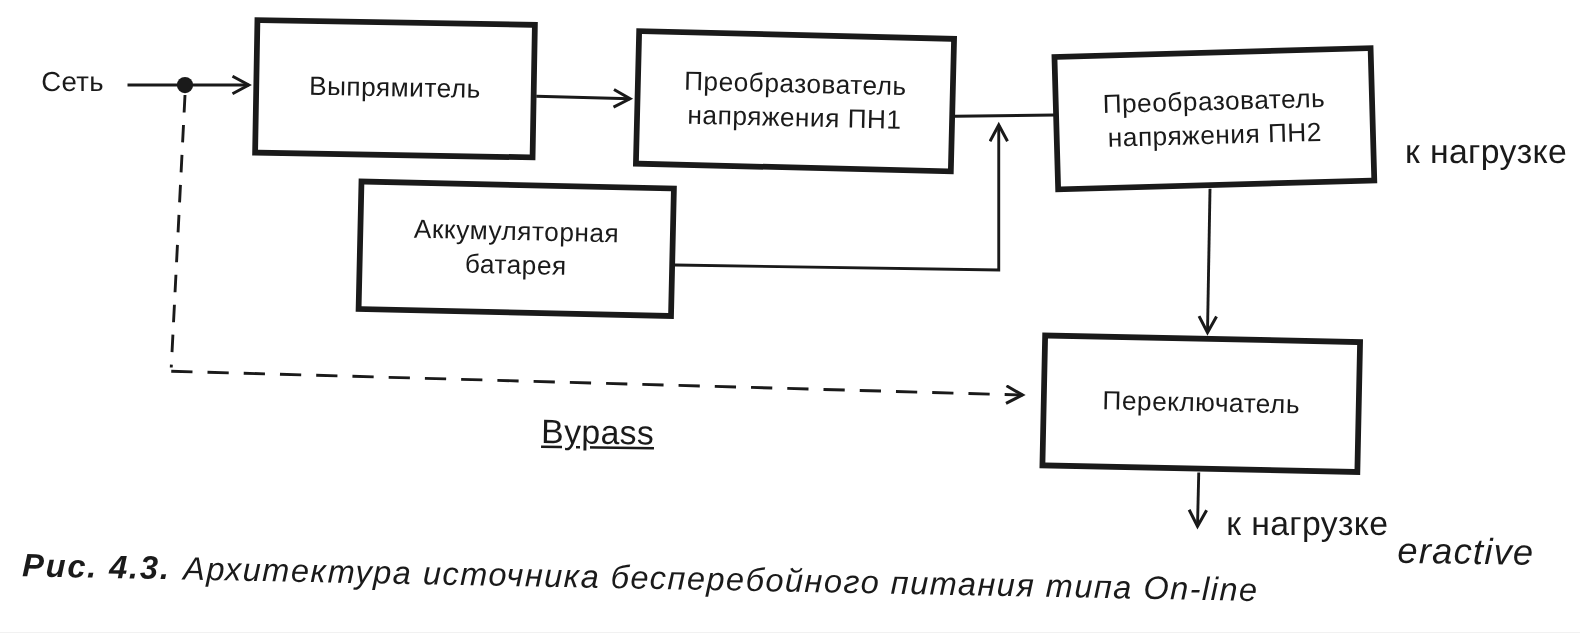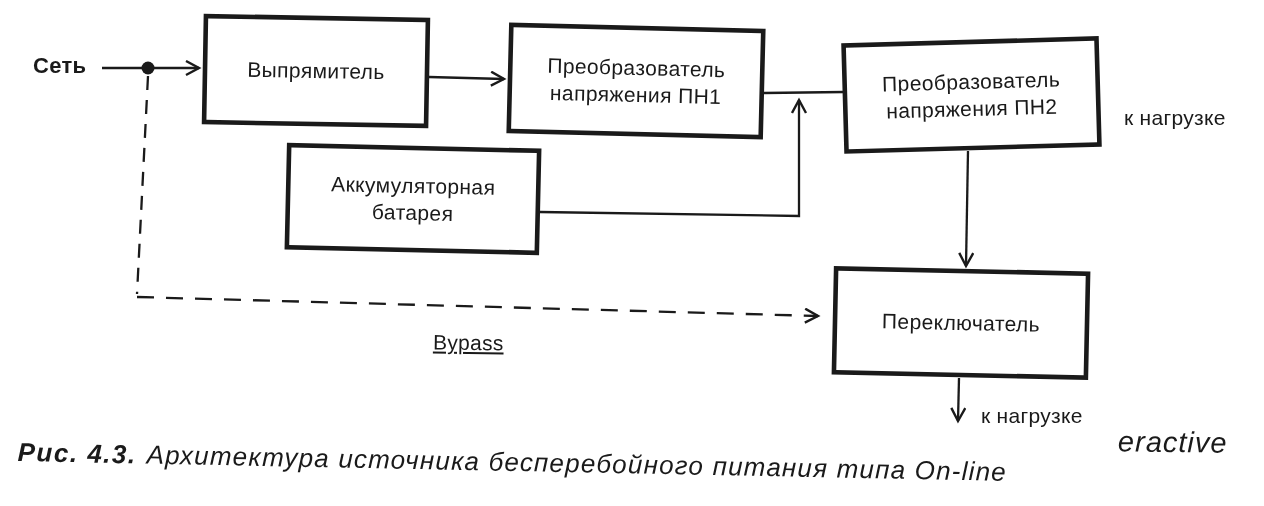--- a/index.html
+++ b/index.html
@@ -17,21 +17,21 @@
   }
   .page svg{position:absolute;left:0;top:0;}
   .box{stroke:var(--ink);stroke-width:4.6;fill:var(--paper);}
   .ln{stroke:var(--ink);stroke-width:2.3;fill:none;}
   .dash-v{stroke-dasharray:14 10;}
   .dash-h{stroke-dasharray:17 12;}
   .dot{fill:var(--ink);}
   .lbl{
     position:absolute;
     white-space:nowrap;
-    font-size:21px;
+    font-size:27px;
     letter-spacing:0.3px;
   }
   .block-lbl{
     position:absolute;
     display:flex;align-items:center;justify-content:center;
     text-align:center;
     font-size:21px;
     line-height:1.3;
     letter-spacing:0.4px;
     white-space:normal;
@@ -113,21 +113,21 @@
     </div>
 
   <div class="block-lbl rot-r13" style="left:288px;top:148px;width:250px;height:102px;">
     <span style="max-width:190px">Аккумуляторная батарея</span>
     </div>
 
   <div class="block-lbl rot-r12" style="left:835px;top:271px;width:252px;height:104px;">
     <span>Переключатель</span>
     </div>
 
-  <div class="lbl" style="left:33px;top:53px;font-size:22px;font-weight:bold;">Сеть</div>
+  <div class="lbl" style="left:33px;top:53px;font-size:22px;">Сеть</div>
 
   <div class="lbl" style="left:1124px;top:106px;">к нагрузке</div>
 
   <div class="lbl" style="left:433px;top:331px;transform:rotate(0.8deg);text-decoration:underline;">Bypass</div>
 
   <div class="lbl" style="left:981px;top:404px;">к нагрузке</div>
 
   <div class="caption">
     <span class="cap-label">Рис. 4.3.</span><span>Архитектура источника бесперебойного питания типа On-line</span>
   </div>

